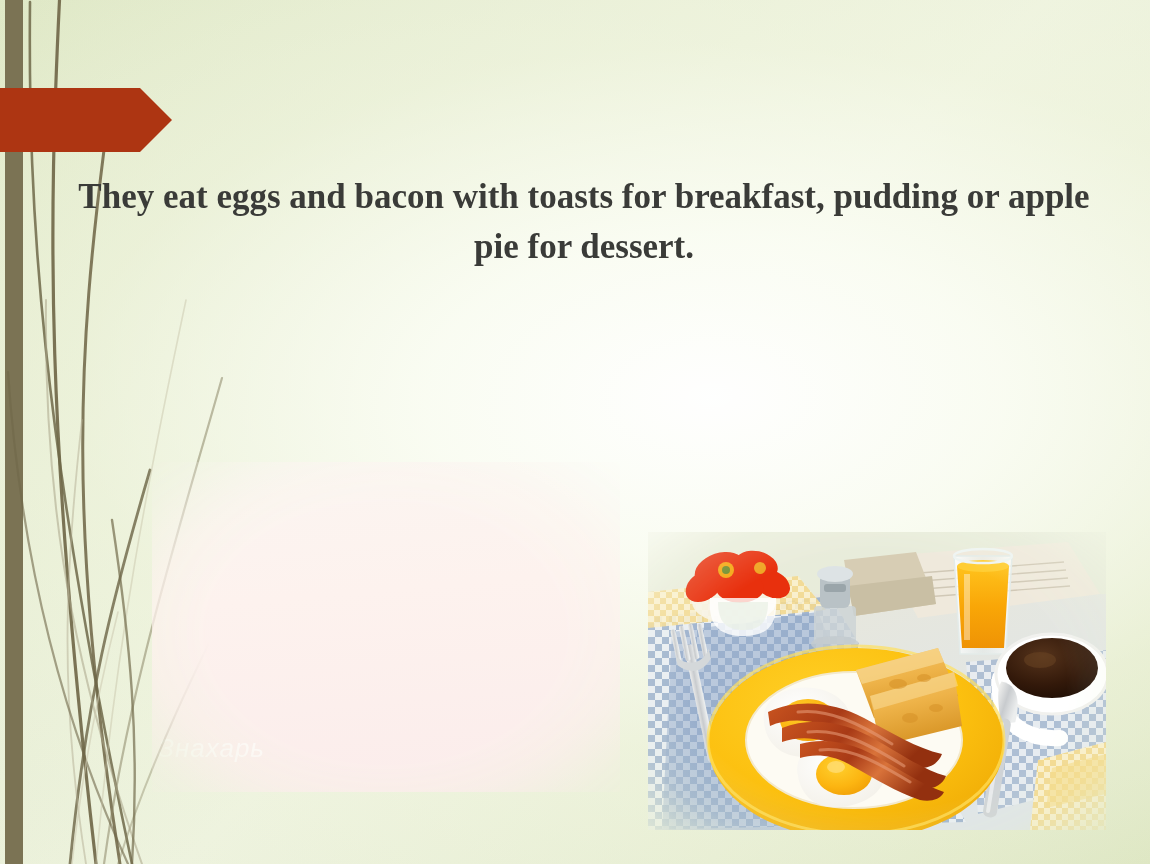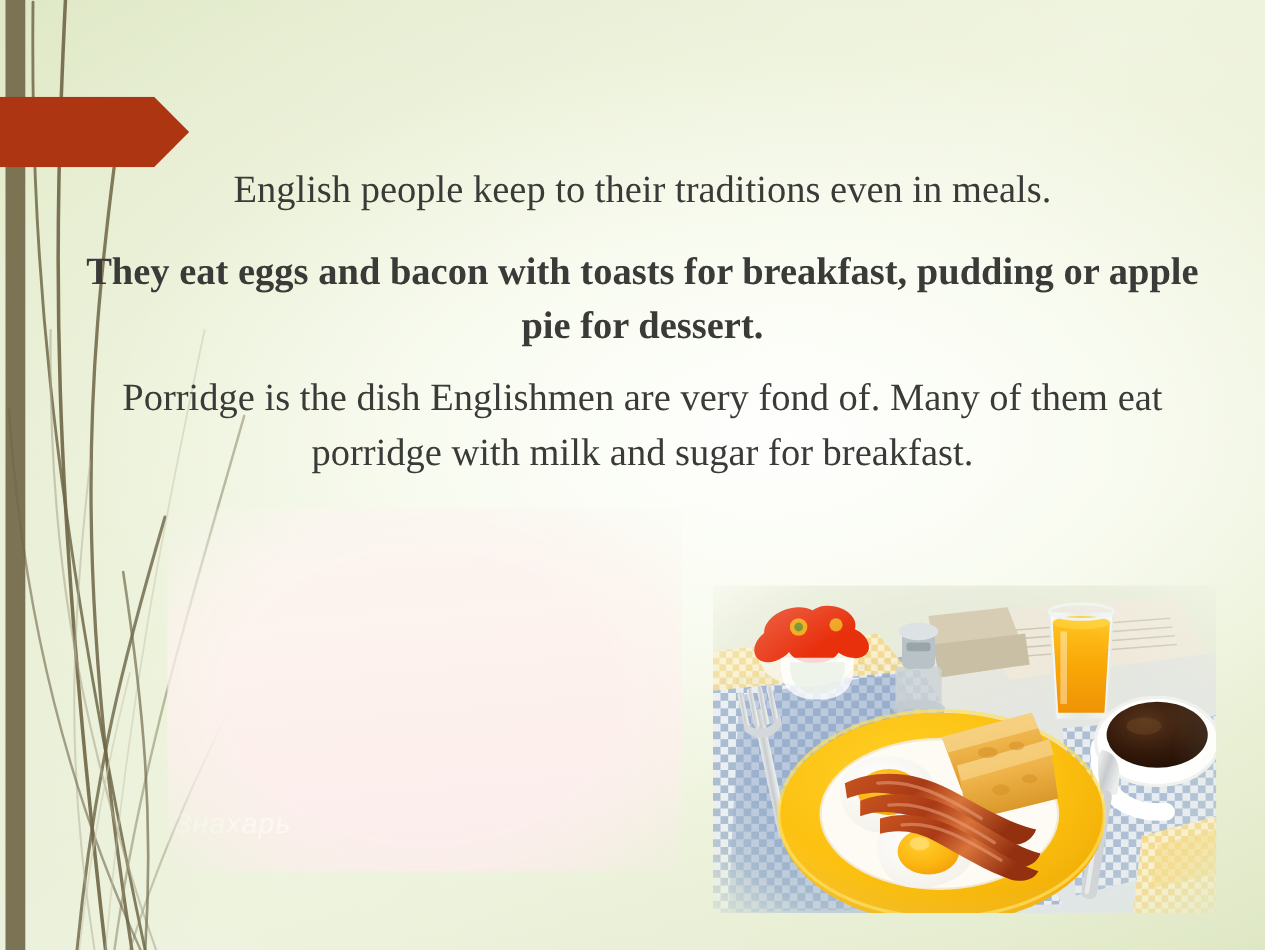--- a/index.html
+++ b/index.html
@@ -171,23 +171,21 @@
       <path d="M112 520 C 130 640, 140 740, 132 864" stroke="#746c4d" stroke-width="2.4" opacity="0.7"></path>
     </g>
   </svg>
 
   <svg class="arrow-banner" viewBox="0 0 172 64" preserveAspectRatio="none">
     <polygon points="0,0 140,0 172,32 140,64 0,64" fill="#ad3512"></polygon>
   </svg>
 
 
   <div class="body-text">
-    <p class="para p1">English people keep to their traditions even in meals.</p>
     <p class="para p2">They eat eggs and bacon with toasts for breakfast, pudding or apple pie for dessert.</p>
-    <p class="para p3">Porridge is the dish Englishmen are very fond of. Many of them eat porridge with milk and sugar for breakfast.</p>
   </div>
 
   <div class="photo-porridge">
     <div class="canvas"></div>
     <svg viewBox="0 0 468 330" width="468" height="330">
       <defs>
         <linearGradient id="pBg" x1="0" y1="0" x2="0.3" y2="1">
           <stop offset="0" stop-color="#fdf7f2"></stop>
           <stop offset="0.55" stop-color="#fcf0ee"></stop>
           <stop offset="1" stop-color="#f8e9e9"></stop>

